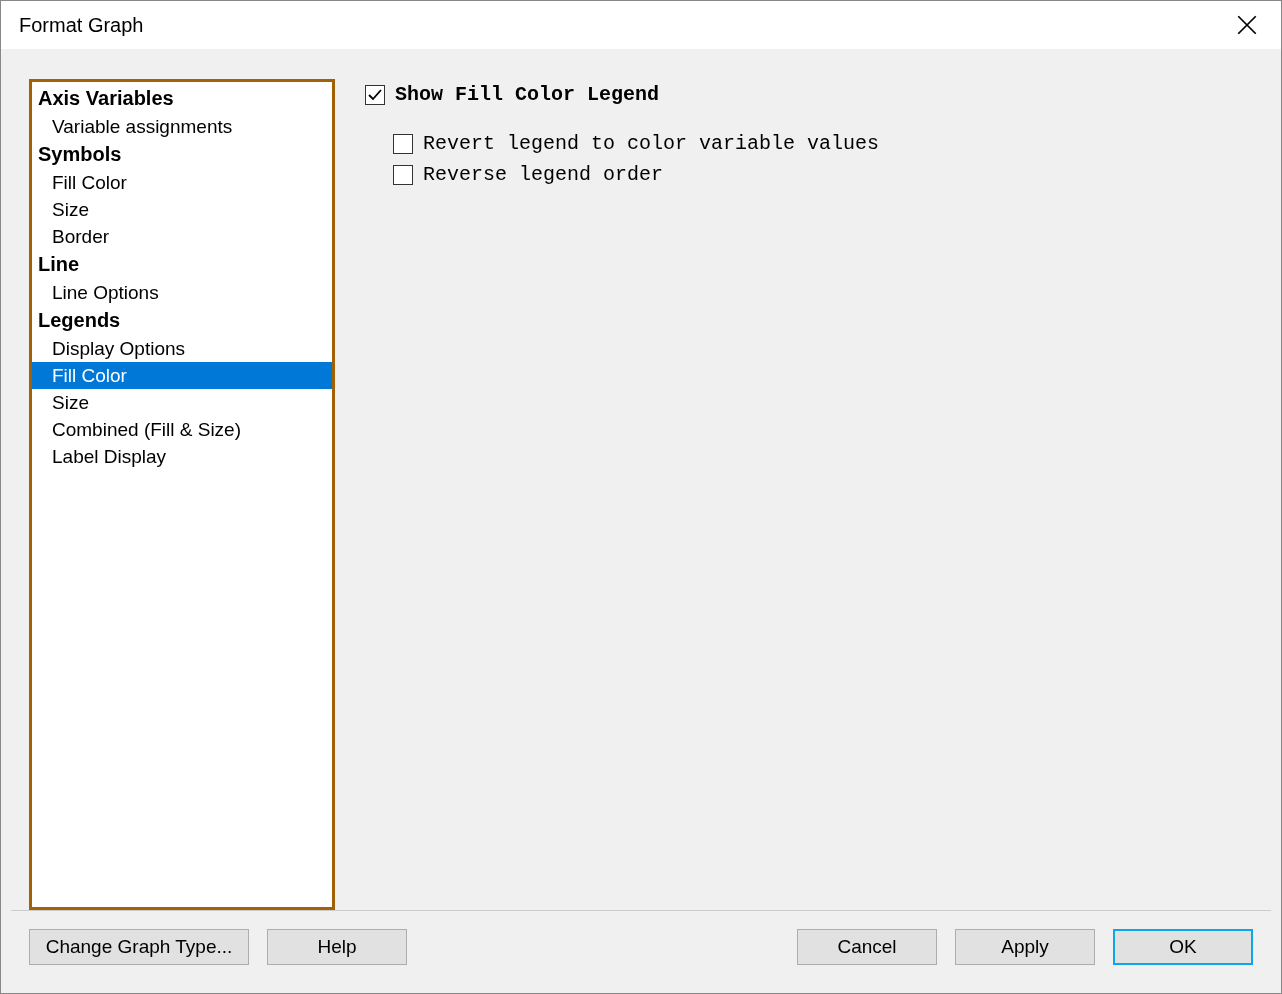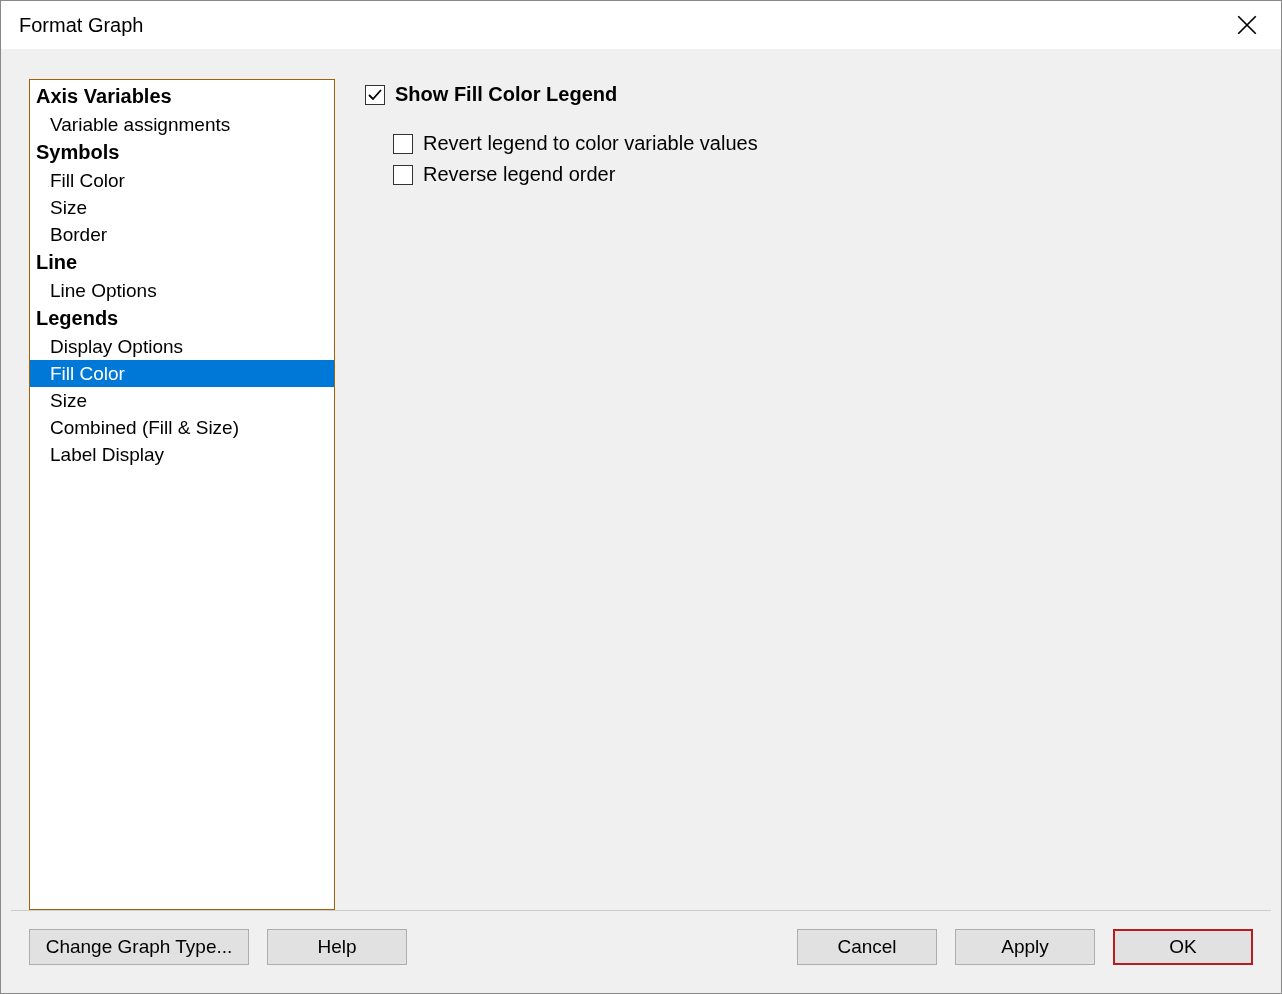--- a/index.html
+++ b/index.html
@@ -47,21 +47,21 @@
     .content-area {
       display: flex;
       flex: 1;
       padding: 30px 30px 0 28px;
       gap: 30px;
       min-height: 0;
     }
     .nav-tree {
       width: 306px;
       background: #fff;
-      border: 1px solid #a16207;
+      border: 3px solid #a16207;
       overflow: auto;
       padding: 2px 0;
     }
     .nav-header {
       font-weight: 700;
       padding: 1px 6px;
       font-size: 20px;
       line-height: 27px;
     }
     .nav-item {
@@ -70,20 +70,21 @@
       line-height: 27px;
       cursor: default;
     }
     .nav-item.selected {
       background: #0078d7;
       color: #fff;
     }
     .main-panel {
       flex: 1;
       padding-top: 0;
+      font-family: Liberation Mono, monospace;
     }
     .checkbox-row {
       display: flex;
       align-items: center;
       gap: 10px;
       margin-bottom: 14px;
     }
     .checkbox-row.indented {
       margin-left: 28px;
       margin-bottom: 8px;
@@ -124,21 +125,21 @@
       height: 36px;
       background: #e1e1e1;
       border: 1px solid #adadad;
       font-size: 19px;
       font-family: inherit;
       cursor: pointer;
       padding: 0 12px;
     }
     .btn.wide { min-width: 220px; }
     .btn.primary {
-      border: 2px solid #b91c1c;
+      border: 2px solid #0ea5e9;
       background: #e1e1e1;
     }
     .checkbox-group-top {
       margin-top: 4px;
       margin-bottom: 26px;
     }
   </style>
 </head>
 <body>
 

